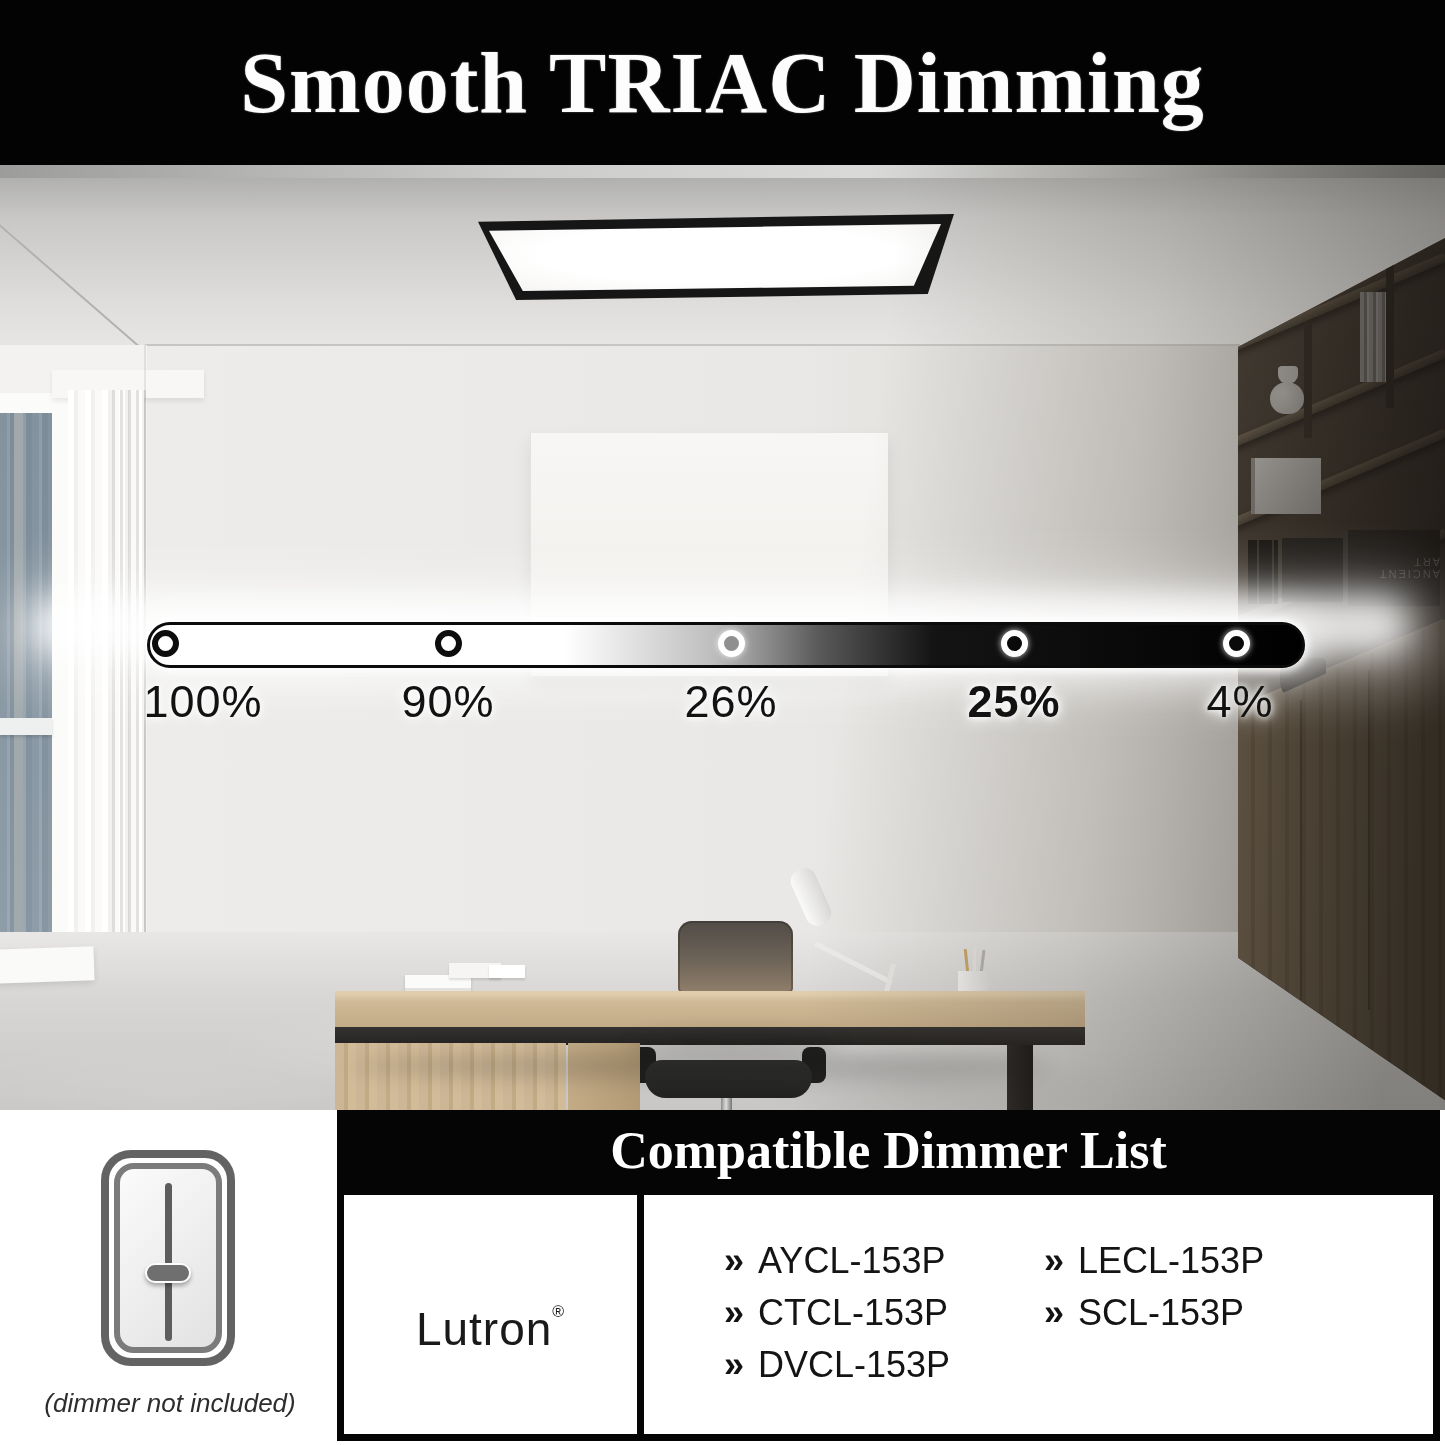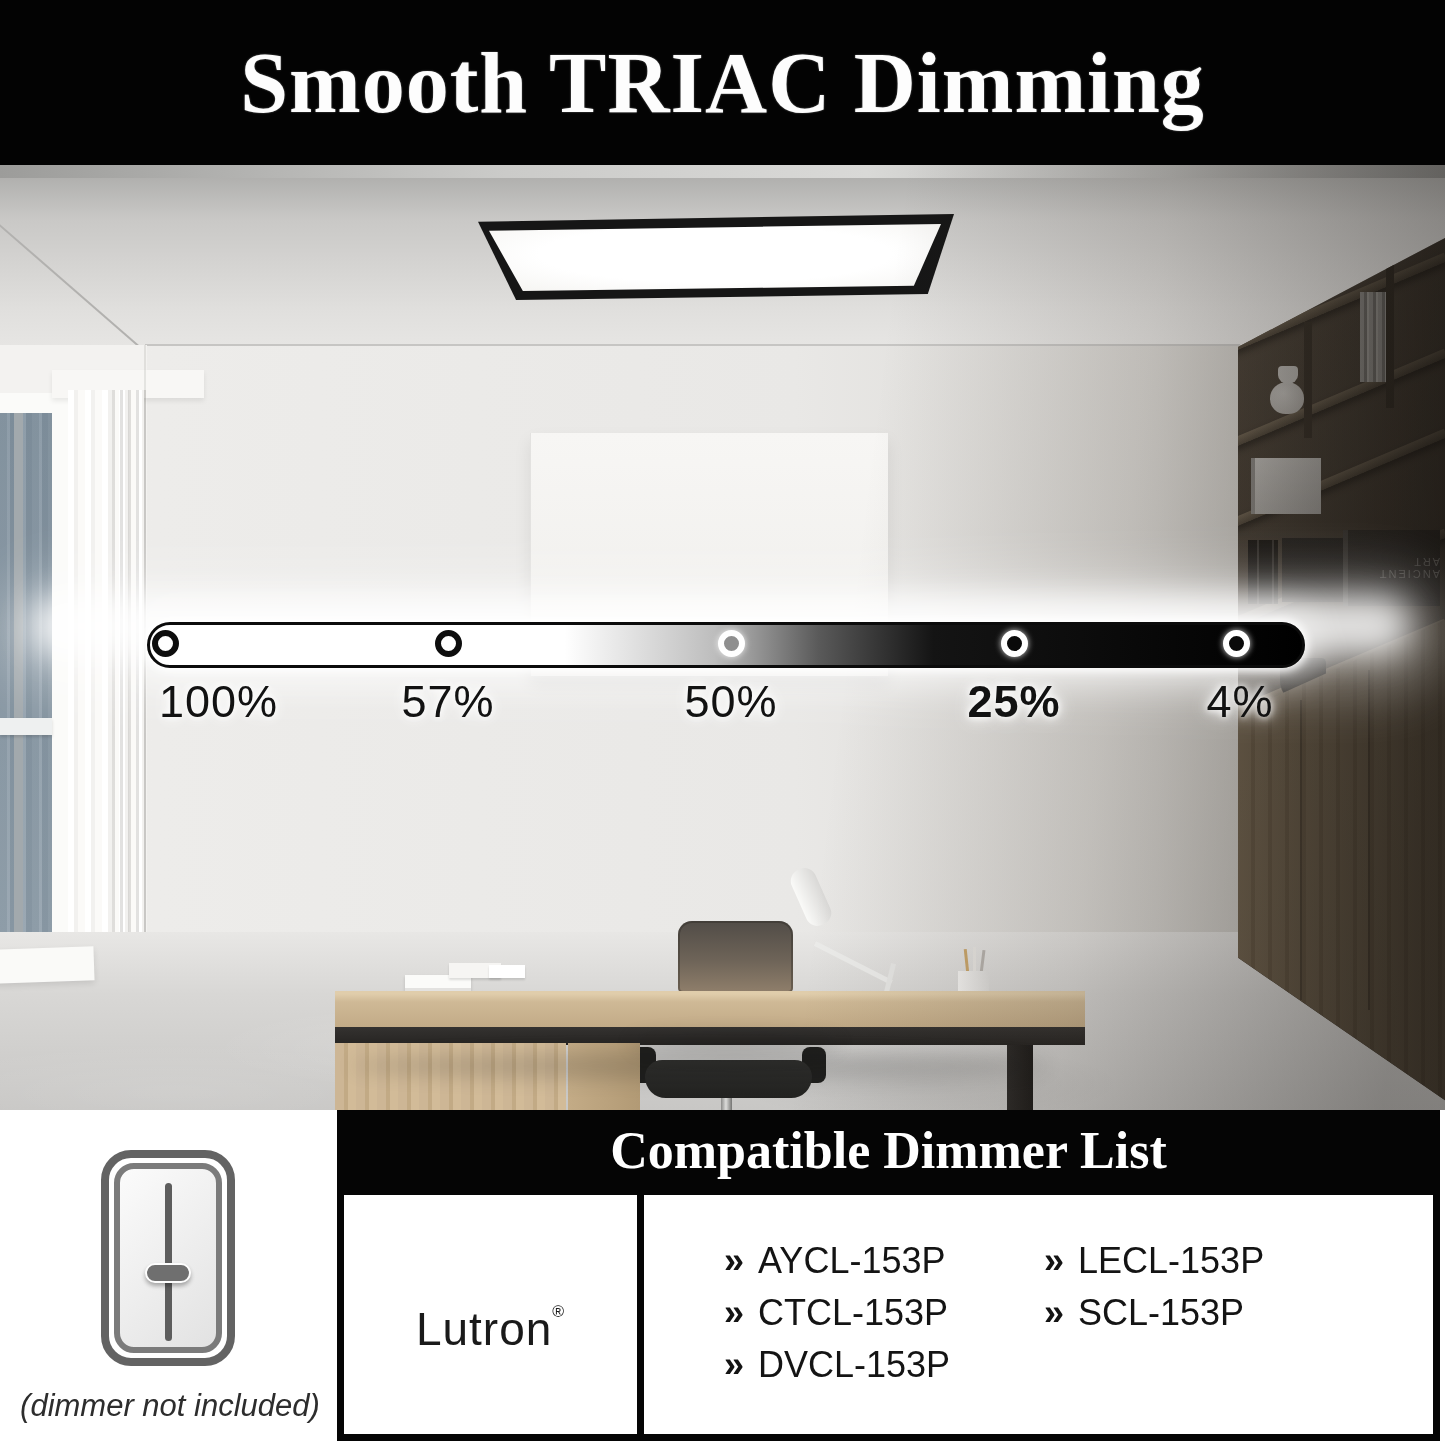--- a/index.html
+++ b/index.html
@@ -110,21 +110,21 @@
   .pct{position:absolute;top:676px;width:150px;text-align:center;font-size:45px;color:#121212;letter-spacing:1px;
     text-shadow:0 0 6px #ffffff,0 0 12px #ffffff,0 0 20px rgba(255,255,255,.9);}
 
   
   .dimmer-icon{left:101px;top:1150px;width:134px;height:216px;border:8px solid #636363;border-radius:30px;background:#ffffff;}
   .dimmer-inner{position:absolute;left:5px;top:5px;right:5px;bottom:5px;border:6px solid #7b7b7b;border-radius:20px;
     background:linear-gradient(135deg,#fbfbfb,#e2e2e2);}
   .dimmer-track{position:absolute;left:50%;top:14px;width:7px;height:158px;margin-left:-3.5px;border-radius:4px;background:#5d5d5d;}
   .dimmer-handle{position:absolute;left:50%;top:94px;width:46px;height:20px;margin-left:-23px;border-radius:10px;background:#6f6f6f;
     border:2px solid #fdfdfd;box-shadow:0 3px 4px rgba(0,0,0,.3);}
-  .dimmer-note{left:20px;top:1388px;width:300px;text-align:center;font-style:italic;font-size:31px;color:#2d2d2d;}
+  .dimmer-note{left:20px;top:1388px;width:300px;text-align:center;font-style:italic;font-size:26px;color:#2d2d2d;}
 
   .panel{left:337px;top:1110px;width:1103px;height:331px;background:#050505;}
   .panel-header{position:absolute;left:0;top:0;width:100%;height:80px;display:flex;align-items:center;justify-content:center;
     color:#ffffff;font-family:"Liberation Serif",serif;font-weight:700;font-size:52px;}
   .cell{position:absolute;background:#ffffff;top:85px;height:239px;}
   .cell-brand{left:7px;width:293px;display:flex;align-items:center;justify-content:center;}
   .brand{font-size:46px;color:#1a1a1a;letter-spacing:1px;margin-top:28px;}
   .brand sup{font-size:16px;vertical-align:28px;}
   .cell-models{left:307px;width:789px;}
   .models-col{position:absolute;top:40px;}
@@ -233,23 +233,23 @@
     <div class="abs glow2"></div>
     <div class="abs glow1"></div>
   </div>
 
   <div class="abs dimbar"></div>
   <div class="dot on" style="left:152px;"></div>
   <div class="dot on" style="left:435px;"></div>
   <div class="dot mid" style="left:718px;"></div>
   <div class="dot off" style="left:1001px;"></div>
   <div class="dot off" style="left:1223px;"></div>
-  <div class="pct" style="left:128px;text-align:right;">100%</div>
-  <div class="pct" style="left:373px;">57%</div>
-  <div class="pct" style="left:656px;">50%</div>
+  <div class="pct" style="left:128px;">100%</div>
+  <div class="pct" style="left:373px;">90%</div>
+  <div class="pct" style="left:656px;">26%</div>
   <div class="pct" style="left:939px;font-weight:bold;">25%</div>
   <div class="pct" style="left:1165px;">4%</div>
 
   <div class="abs dimmer-icon">
     <div class="dimmer-inner">
       <div class="dimmer-track"></div>
       <div class="dimmer-handle"></div>
     </div>
   </div>
   <div class="abs dimmer-note">(dimmer not included)</div>

